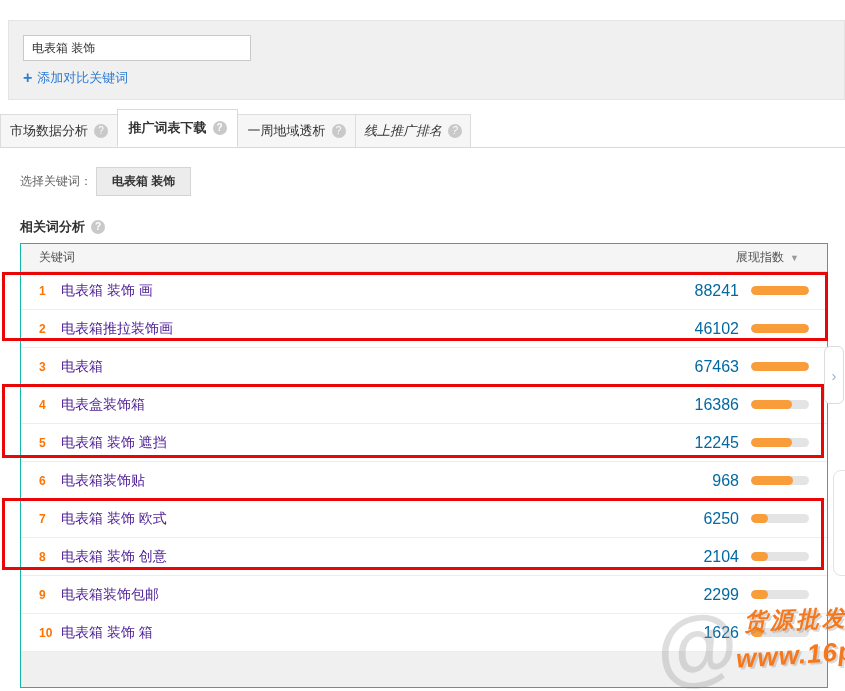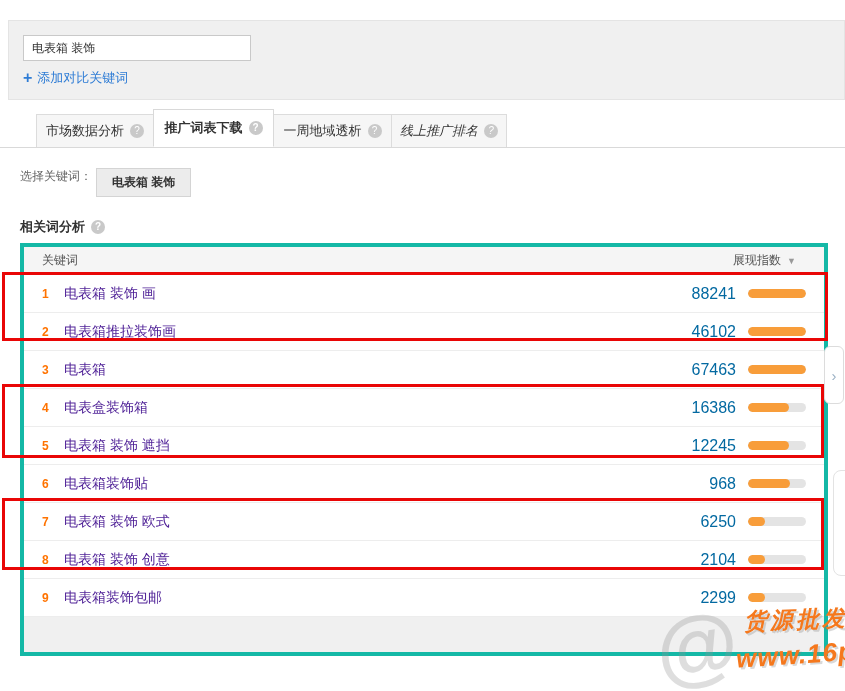--- a/index.html
+++ b/index.html
@@ -24,38 +24,38 @@
     background:#fff; transform:rotate(45deg); border-radius:1px; }
   .add-link { position:absolute; left:14px; top:48px; color:#2e7cd5; font-size:13px;
     cursor:pointer; display:flex; align-items:center; gap:5px; }
   .add-link .plus { font-size:16px; font-weight:bold; line-height:14px; }
 
   
   .tabbar { position:absolute; left:0; top:110px; width:845px; height:38px;
     border-bottom:1px solid #d9d9d9; }
   .tab { position:absolute; bottom:0; height:33px; background:#f6f6f6;
     border:1px solid #dcdcdc; border-bottom:none; display:flex; align-items:center;
-    justify-content:center; gap:6px; font-size:13px; color:#333; cursor:pointer;margin-left:36px; }
+    justify-content:center; gap:6px; font-size:13px; color:#333; cursor:pointer; }
   .tab.active { height:38px; background:#fff; font-weight:bold; z-index:2;
     border:1px solid #d9d9d9; border-bottom:1px solid #fff; }
   .help { width:14px; height:14px; border-radius:50%; background:#c9c9c9; color:#fff;
     font-size:10px; line-height:14px; text-align:center; display:inline-block; flex:0 0 auto; }
 
   
-  .select-row { position:absolute; left:20px; top:168px; height:26px; display:flex; align-items:flex-start; }
+  .select-row { position:absolute; left:20px; top:168px; height:26px; display:flex; align-items:center; }
   .select-label { color:#666; font-size:12px; }
   .kw-tag { margin-left:4px; background:#ececec; border:1px solid #d4d4d4;
     padding:5px 15px; font-weight:bold; color:#333; font-size:12px; cursor:pointer; }
 
   
   .section-title { position:absolute; left:20px; top:218px; display:flex; align-items:center; gap:6px;
     font-size:13px; font-weight:bold; color:#333; }
 
   
-  .table { position:absolute; left:20px; top:243px; width:808px; border:4px solid #14b8a6; background:#fff; }
+  .table { position:absolute; left:20px; top:243px; width:808px; border:1px solid #14b8a6; background:#fff; }
   .thead { height:28px; background:#f5f5f5; border-bottom:1px solid #e2e2e2;
     display:flex; align-items:center; color:#555; }
   .th-kw { padding-left:18px; }
   .th-idx { margin-left:auto; display:flex; align-items:center; gap:6px; padding-right:28px; }
   .sort-arrow { font-size:9px; color:#999; }
   .trow { height:38px; display:flex; align-items:center; border-bottom:1px solid #ededed; background:#fff; }
   .rank { width:22px; margin-left:18px; font-weight:bold; color:#ff7300; font-size:12px; }
   .kw { color:#4c1d95; font-size:14px; cursor:pointer; }
   .val { margin-left:auto; width:60px; text-align:right; color:#0369a1; font-size:16px; }
   .bar-track { width:58px; height:9px; background:#e4e4e4; border-radius:5px;
@@ -204,20 +204,28 @@
           </span>
         </div>
         <div class="trow">
           <span class="rank">9</span>
           <span class="kw">电表箱装饰包邮</span>
           <span class="val">2299</span>
           <span class="bar-track">
             <span class="bar-fill" style="display: block; width: 30%;"></span>
           </span>
         </div>
+        <div class="trow">
+          <span class="rank">10</span>
+          <span class="kw">电表箱 装饰 箱</span>
+          <span class="val">1626</span>
+          <span class="bar-track">
+            <span class="bar-fill" style="display: block; width: 20%;"></span>
+          </span>
+        </div>
       </div>
     <div class="tfoot"></div>
   </div>
 
   <div class="hl hl1"></div>
   <div class="hl hl2"></div>
   <div class="hl hl3"></div>
 
   <div class="side-panel-frag"></div>
   <div class="side-handle">

